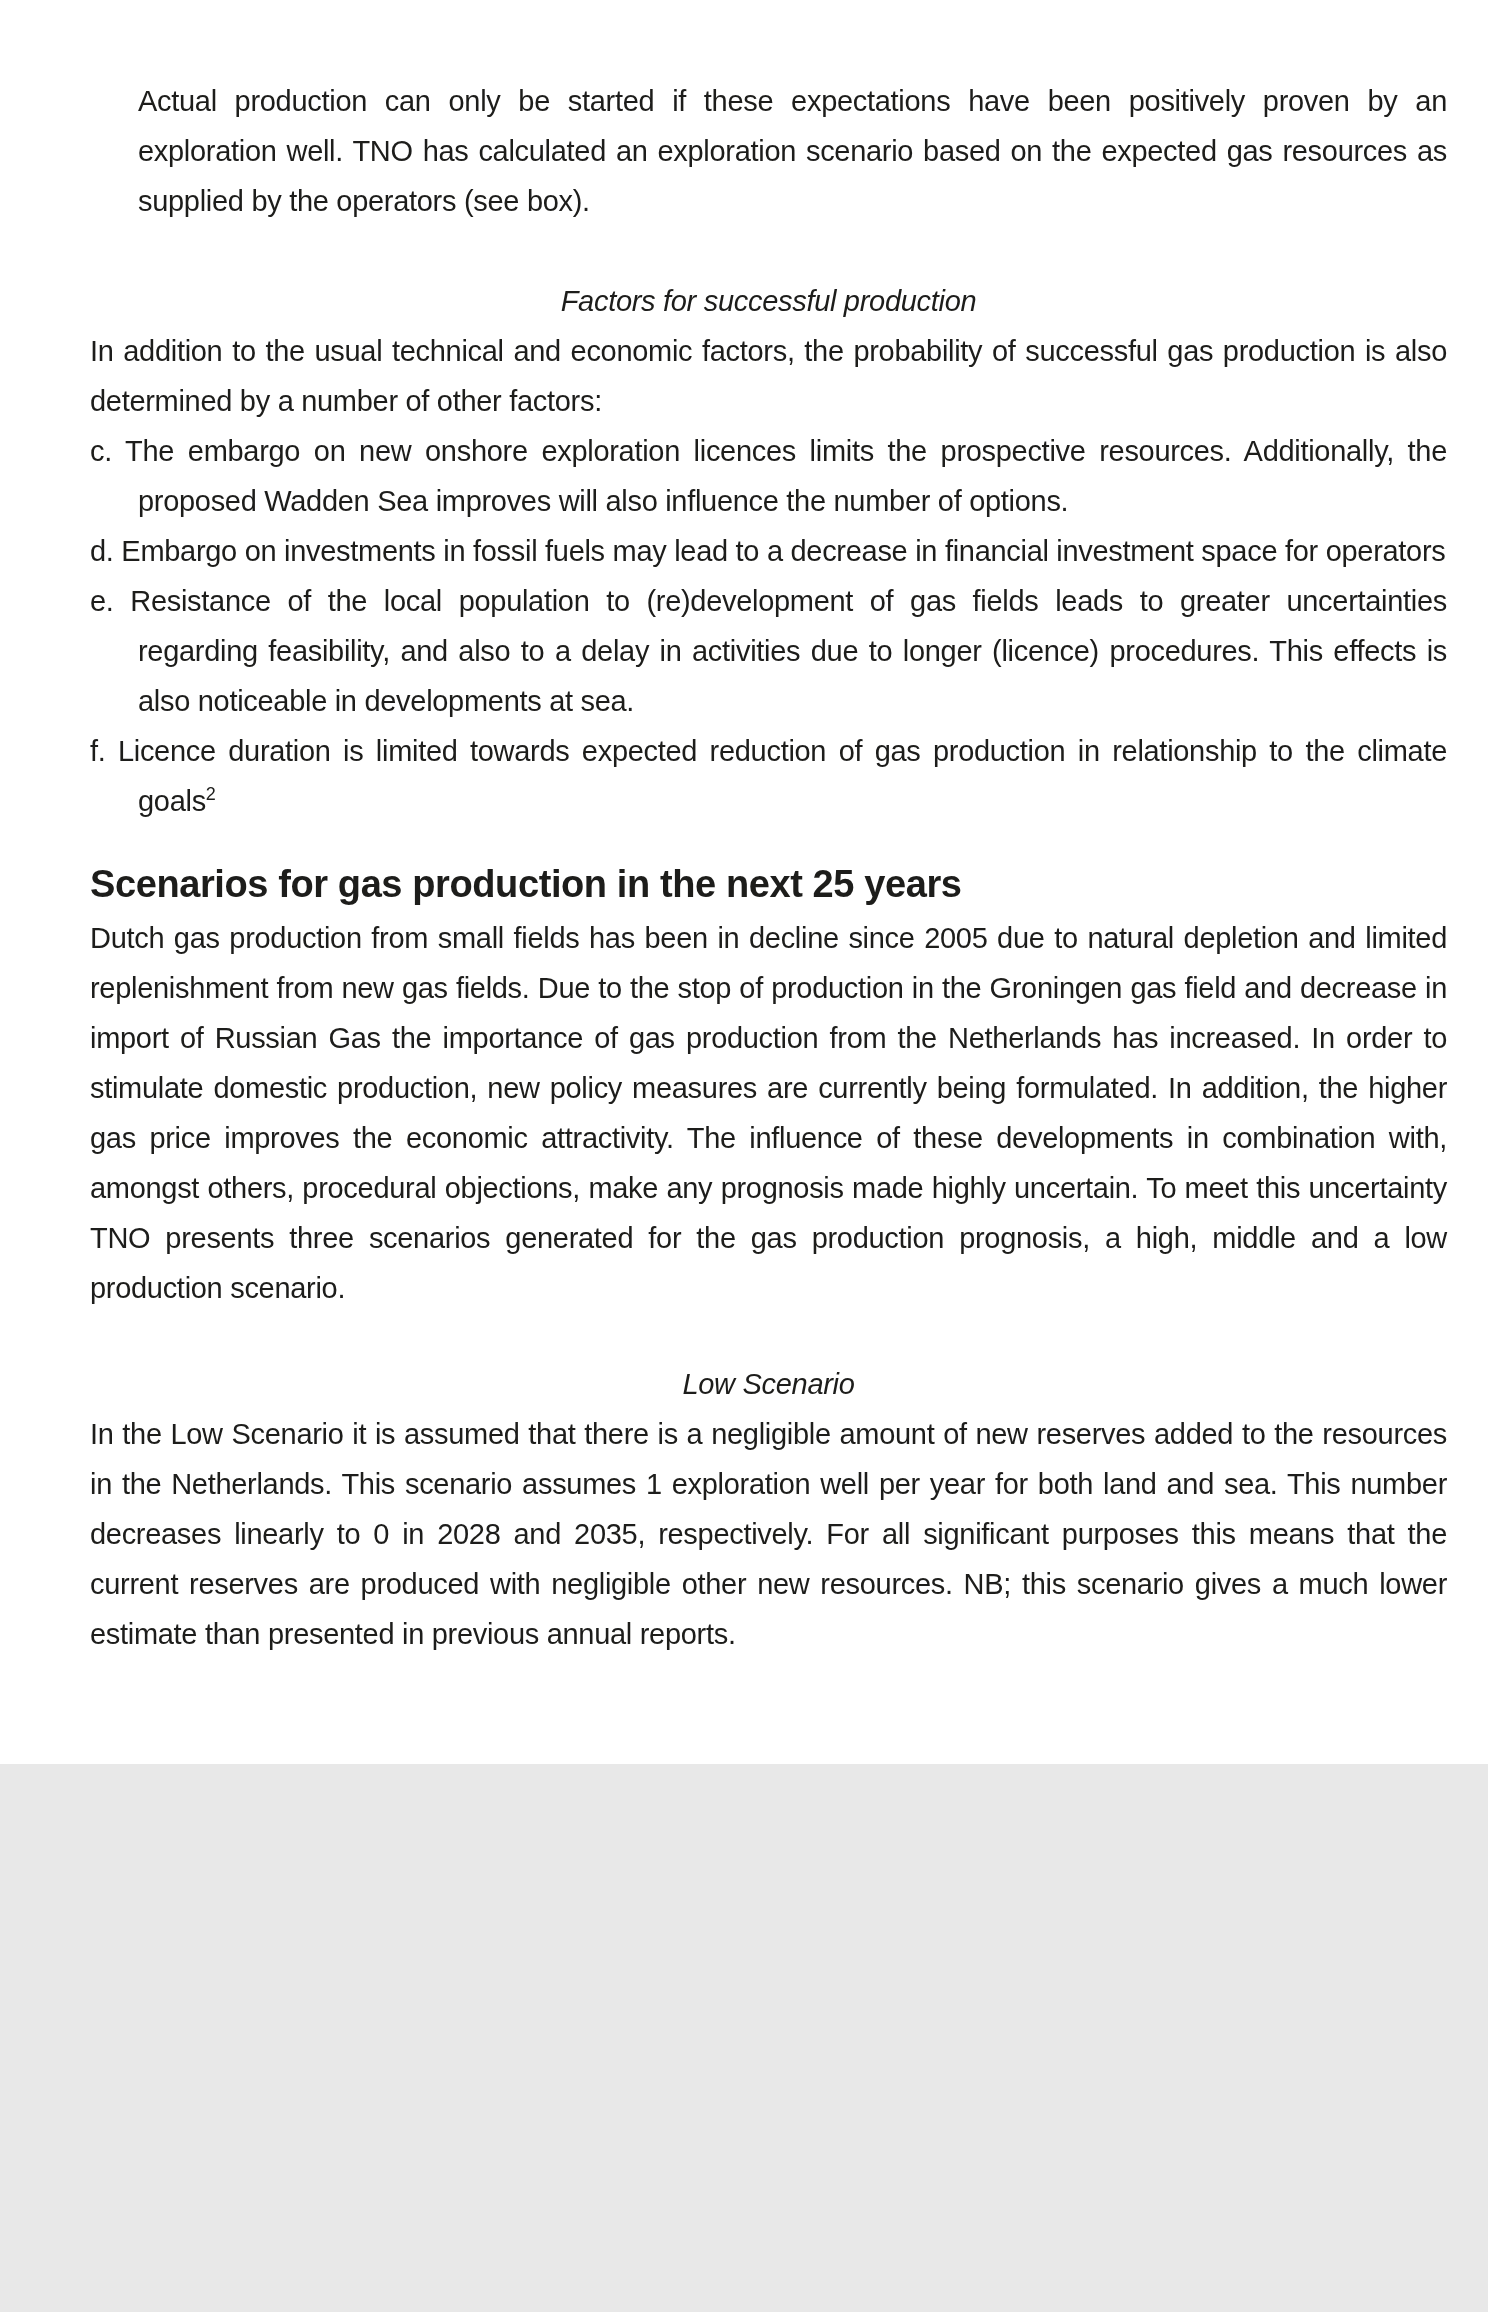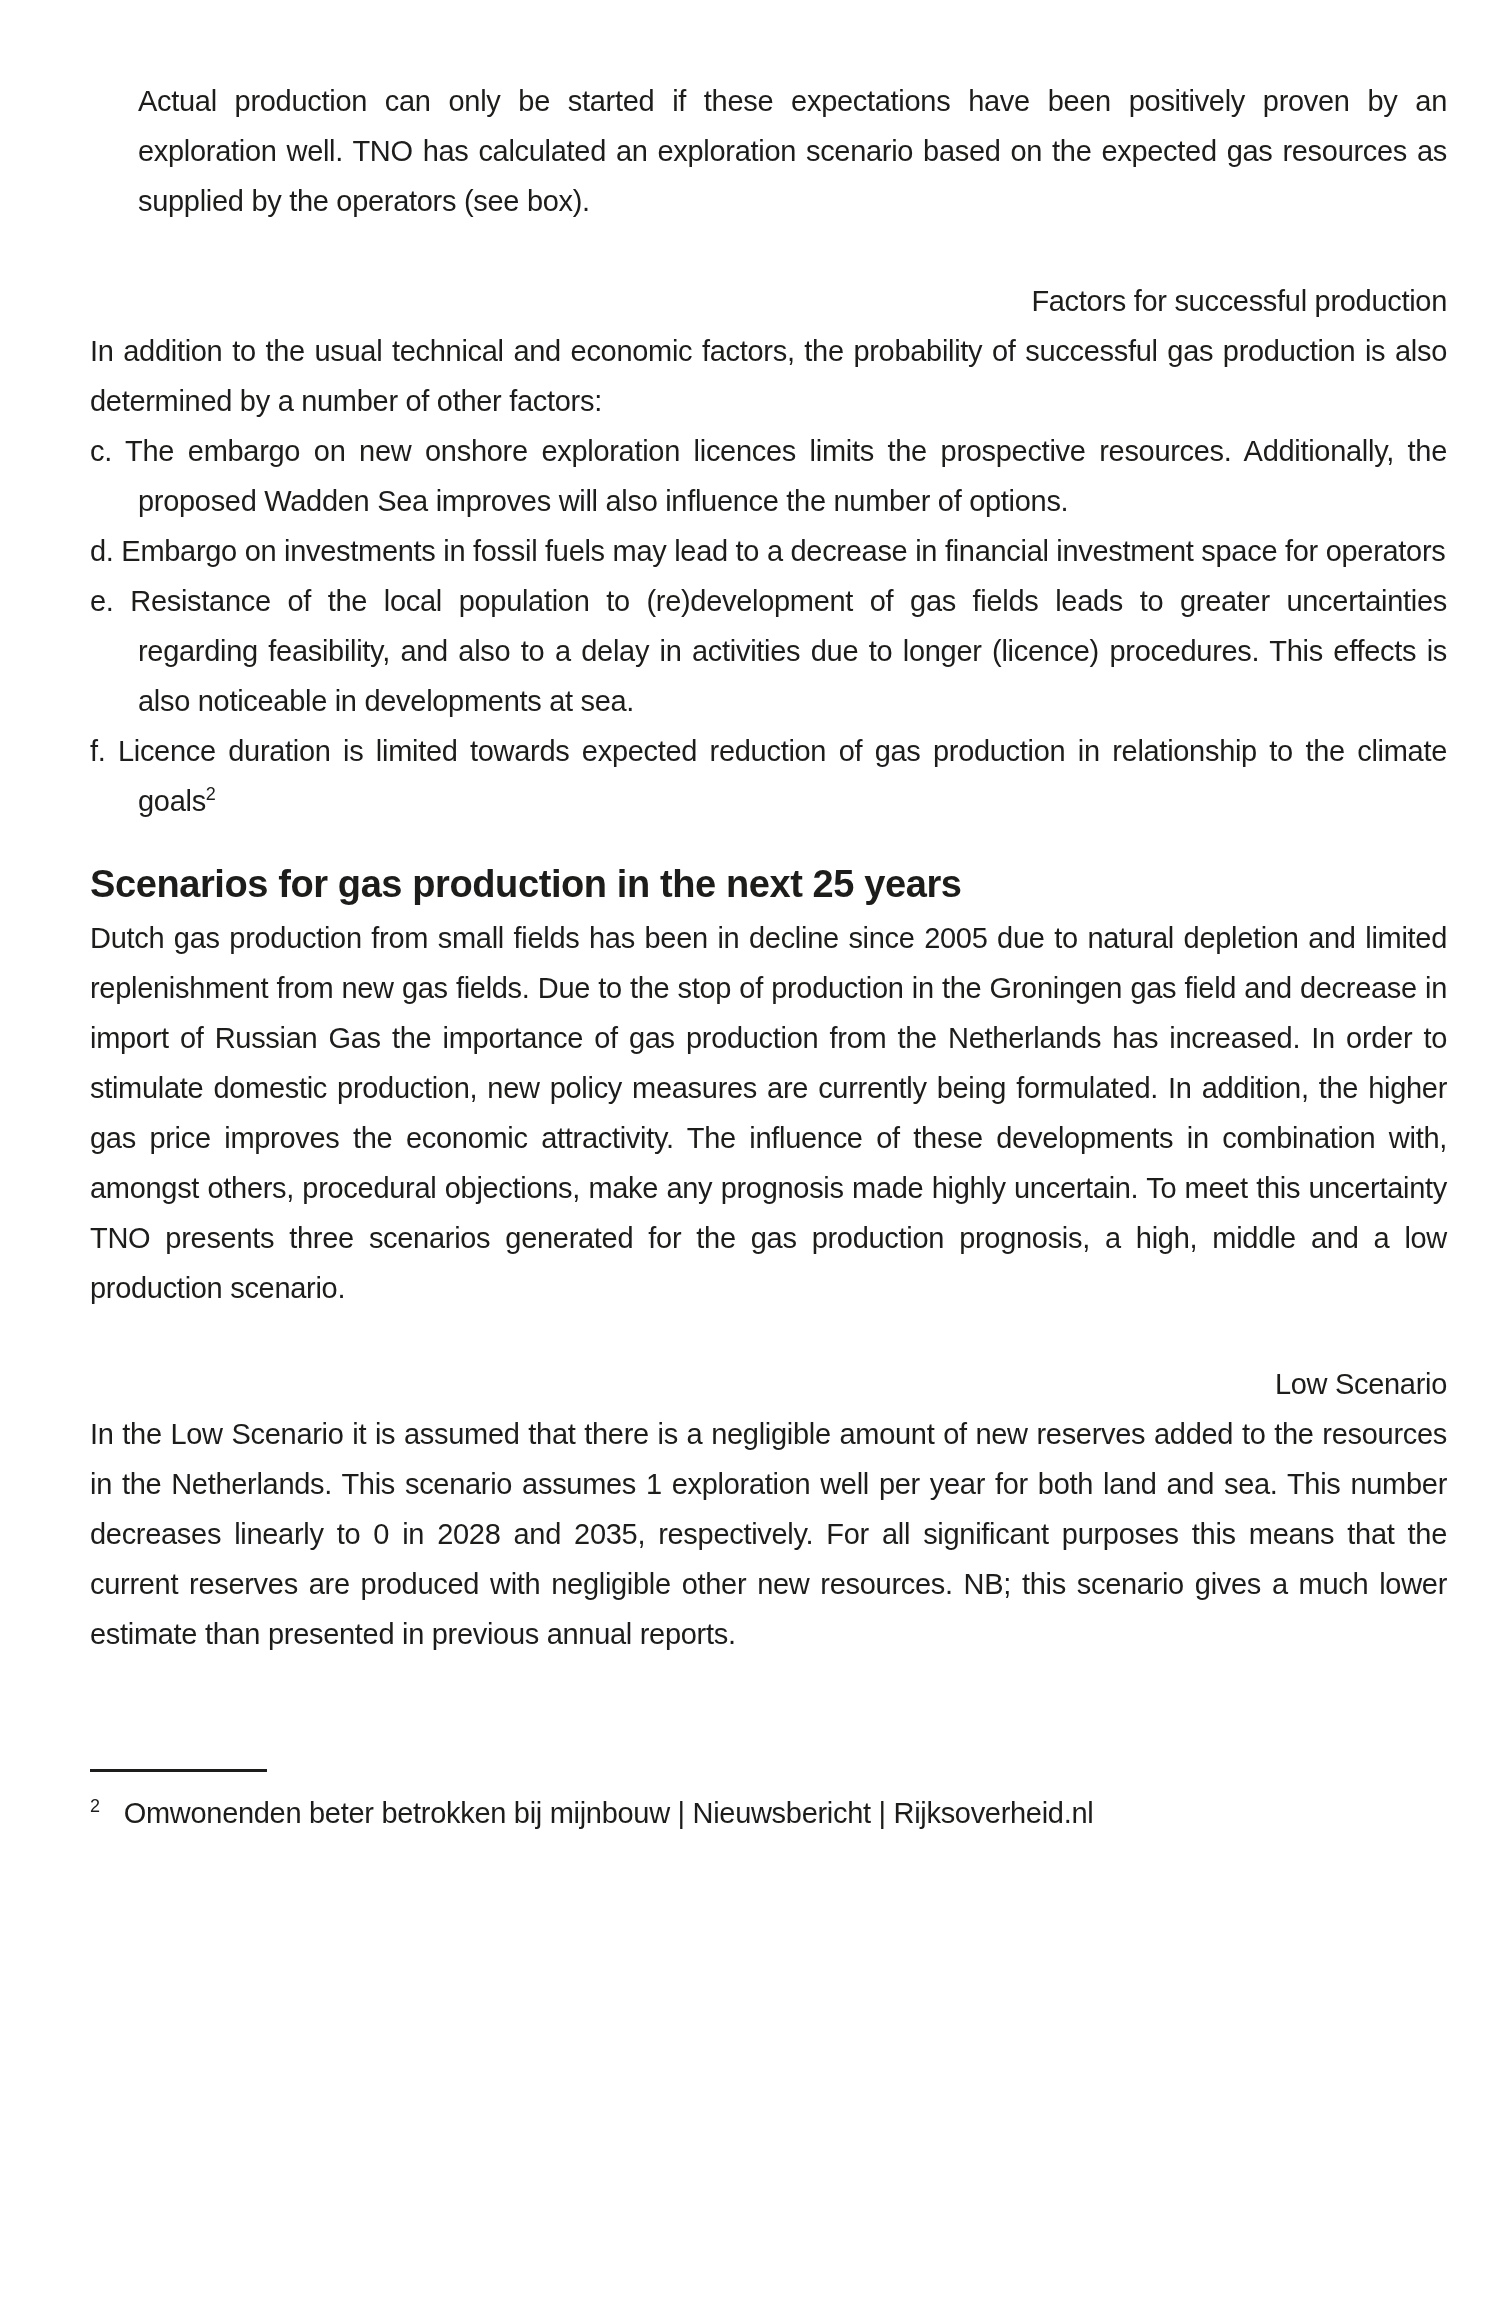--- a/index.html
+++ b/index.html
@@ -3,45 +3,46 @@
 <meta charset="utf-8">
 <style>
   html, body {
     margin: 0;
     padding: 0;
     background: #e8e8e8;
   }
   .page {
     position: relative;
     width: 1488px;
-    height: 2312px;
+    height: 1764px;
     margin: 0 auto;
     background: #ffffff;
     color: #1d1d1b;
     box-sizing: border-box;
     padding: 76px 41px 0 90px;
     overflow: hidden;
     font-family: "Liberation Sans", "DejaVu Sans", sans-serif;
     font-size: 29px;
     line-height: 50px;
     letter-spacing: -0.3px;
   }
   .para {
     margin: 0;
     text-align: justify;
   }
   .para.indented {
     margin-left: 48px;
   }
   .sub-heading {
     margin: 0;
+    font-style: italic;
     font-weight: normal;
     font-size: 29px;
     line-height: 50px;
-    text-align: right;
+    text-align: center;
   }
   .sub-heading.factors { margin-top: 50px; }
   .sub-heading.low     { margin-top: 46px; }
   .section-heading {
     margin: 30px 0 0 0;
     font-weight: bold;
     font-size: 38px;
     line-height: 57px;
     letter-spacing: -0.4px;
     text-align: left;

